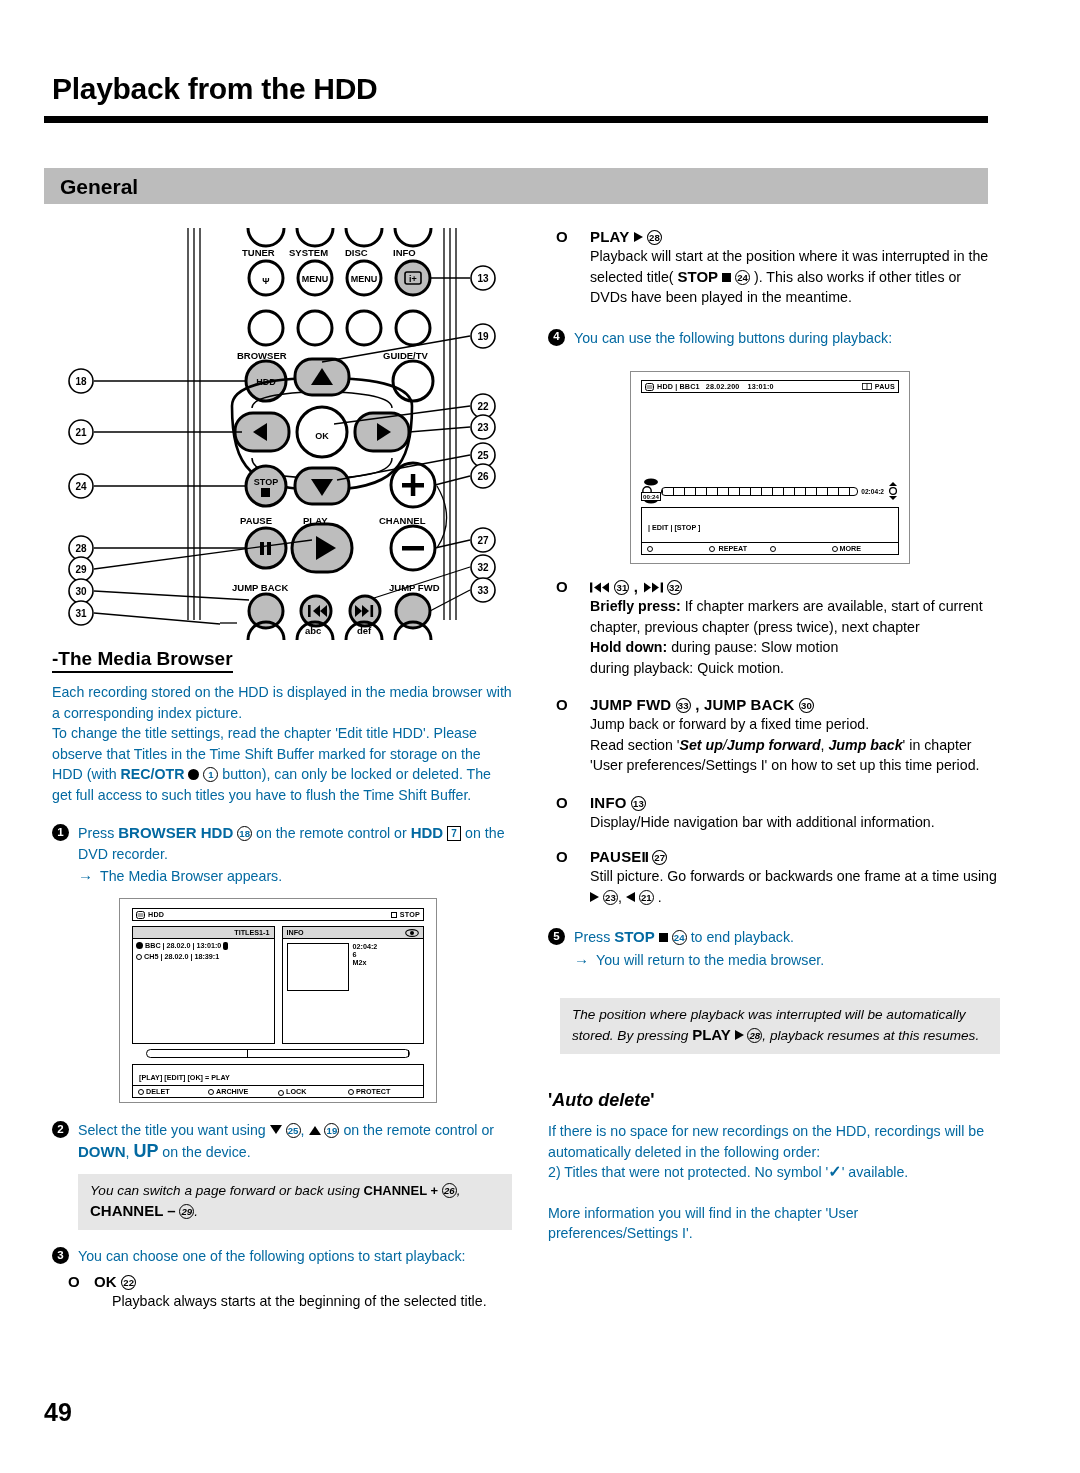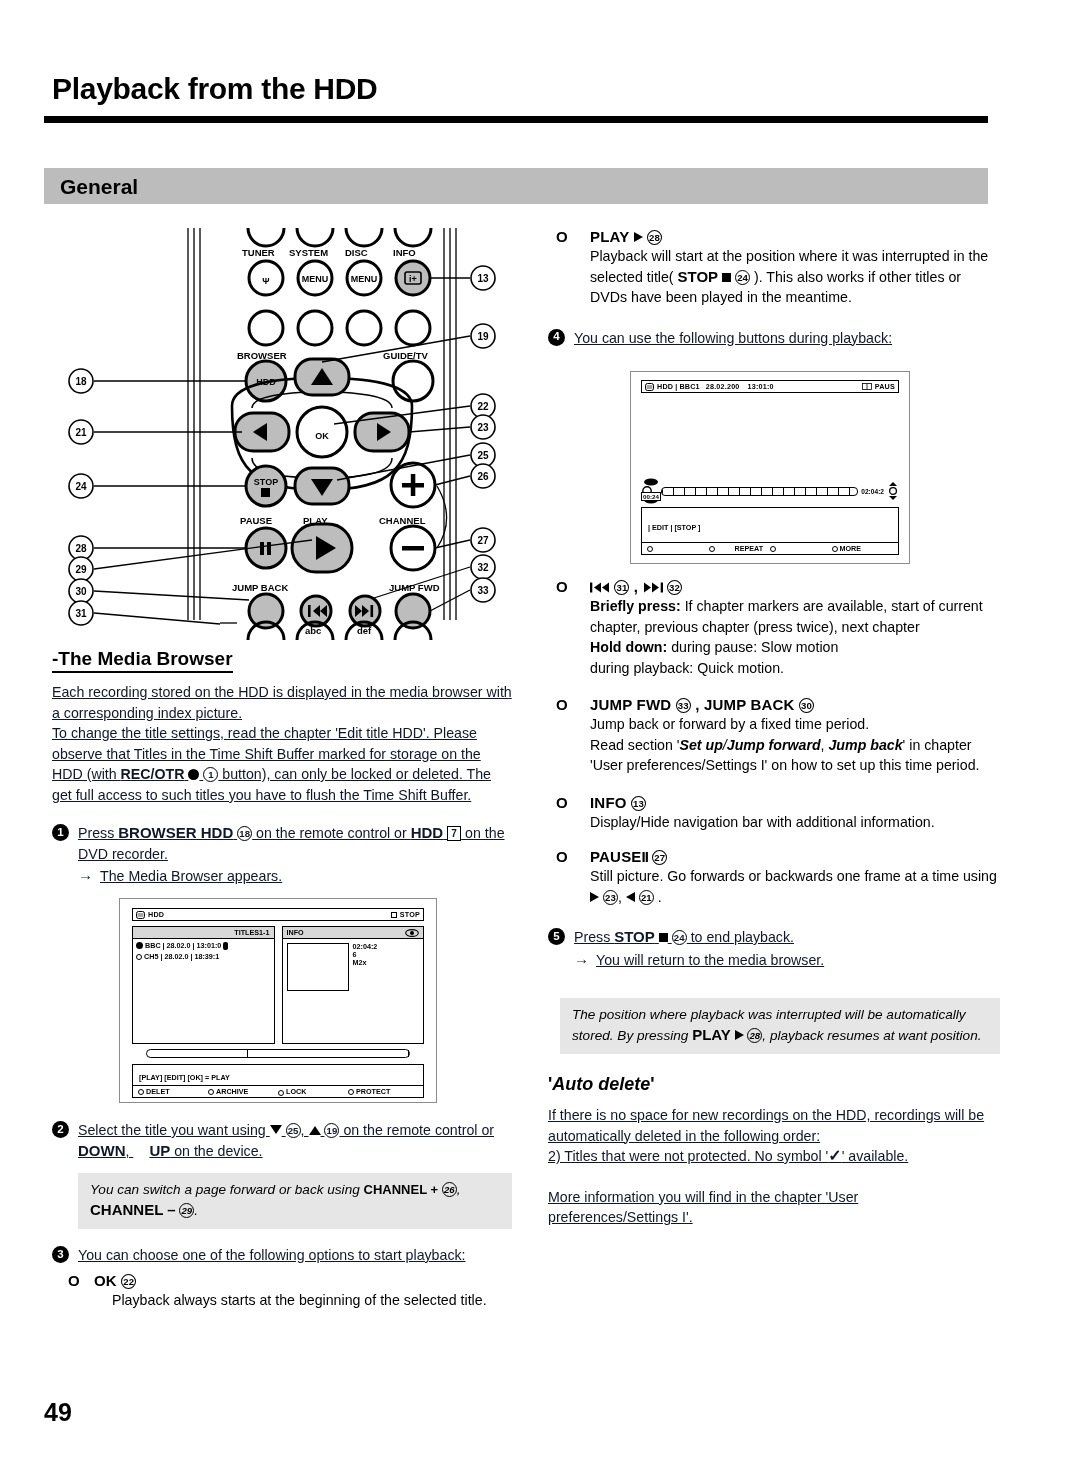--- a/index.html
+++ b/index.html
@@ -31,21 +31,21 @@
     font-size:21px; font-weight:bold;
   }
 
   
   .col { position:absolute; }
   #col-left  { left:52px;  top:228px; width:460px; }
   #col-right { left:548px; top:228px; width:452px; }
 
   
   .para {
-    font-size:14.2px; line-height:20.5px; color:#0f172a;text-decoration:underline;
+    font-size:14.2px; line-height:20.5px; color:#0369a1;
   }
   .b { font-weight:bold; }
   .i { font-style:italic; }
   .bi { font-weight:bold; font-style:italic; }
 
   
   .step { position:relative; padding-left:26px; margin-top:14px; }
   .step-num {
     position:absolute; left:0; top:1px;
     width:17px; height:17px; border-radius:50%;
@@ -452,21 +452,21 @@
   </div>
 </div>
 
 <div class="col" style="left:52px; top:1120px; width:460px;">
 
   <div class="step" style="margin-top:0;">
     <span class="step-num">2</span>
     <div class="para">
       <span>Select the title you want using </span><span class="tri-d"></span>
       <span class="ref">25</span><span>, </span><span class="tri-u"></span>
-      <span class="ref">19</span><span> on the remote control or </span><span class="b" style="font-size:15px;">DOWN</span><span>, </span><span class="b" style="font-size:15px;margin-left:16px;">UP</span><span> on the device.</span>
+      <span class="ref">19</span><span> on the remote control or </span><span class="b" style="font-size:15px;">DOWN</span><span>, </span><span class="b" style="font-size:18px;">UP</span><span> on the device.</span>
     </div>
   </div>
 
   <div class="note" style="margin-left:26px;">
     <span>You can switch a page forward or back using </span><span class="b" style="font-style:normal;font-size:13px;">CHANNEL +</span>
     <span class="ref">26</span><span>, </span><br>
     <span class="b" style="font-style:normal;font-size:15px;">CHANNEL –</span>
     <span class="ref">29</span><span>.</span>
   </div>
 
@@ -556,21 +556,21 @@
 
     <div style="margin-top:8px;border:1px solid #000;padding:8px 6px;">
       <span class="osd-txt">| EDIT |  [STOP ]</span>
     </div>
 
     <div style="border:1px solid #000;border-top:none;display:flex;padding:1px 5px;">
       <span style="flex:1;display:flex;align-items:center;gap:2px;">
         <span style="display:inline-block;width:6px;height:6px;border-radius:50%;border:1px solid #000;"></span>
         <span class="osd-txt"></span>
         </span>
-      <span style="flex:1;display:flex;align-items:center;gap:20px;text-align:center;">
+      <span style="flex:1;display:flex;align-items:center;gap:4px;text-align:center;">
         <span style="display:inline-block;width:6px;height:6px;border-radius:50%;border:1px solid #000;"></span>
         <span class="osd-txt">REPEAT</span>
         </span>
       <span style="flex:1;display:flex;align-items:center;gap:2px;">
         <span style="display:inline-block;width:6px;height:6px;border-radius:50%;border:1px solid #000;"></span>
         <span class="osd-txt"></span>
         </span>
       <span style="flex:1;display:flex;align-items:center;gap:2px;">
         <span style="display:inline-block;width:6px;height:6px;border-radius:50%;border:1px solid #000;"></span>
         <span class="osd-txt">MORE</span>
@@ -650,24 +650,24 @@
     </div>
     <div class="para arrowline">You will return to the media browser.</div>
   </div>
 </div>
 
 <div class="col" style="left:520px; top:998px; width:480px;">
 
   <div class="note" style="margin-left:40px;margin-top:0;">
     <span>The position where playback was interrupted will be automatically stored. By pressing </span><span class="b" style="font-style:normal;font-size:15px;">PLAY</span>
     <span class="tri-r"></span>
-    <span class="ref">28</span><span>, playback resumes at want position.</span>
-  </div>
-
-  <div style="margin-left:28px;margin-top:20px;font-size:18px;font-weight:bold;">
+    <span class="ref">28</span><span>, playback resumes at this resumes.</span>
+  </div>
+
+  <div style="margin-left:28px;margin-top:36px;font-size:18px;font-weight:bold;">
     <span>'</span><span class="bi">Auto delete</span><span>'</span>
   </div>
 
   <div class="para" style="margin-left:28px;margin-top:10px;">If there is no space for new recordings on the HDD, recordings will be automatically deleted in the following order:</div>
 
 
   <div class="para" style="margin-left:28px;">
     <span>2) Titles that were not protected. No symbol '</span><span class="b" style="font-size:16px;">✓</span><span>' available.</span>
   </div>
 

